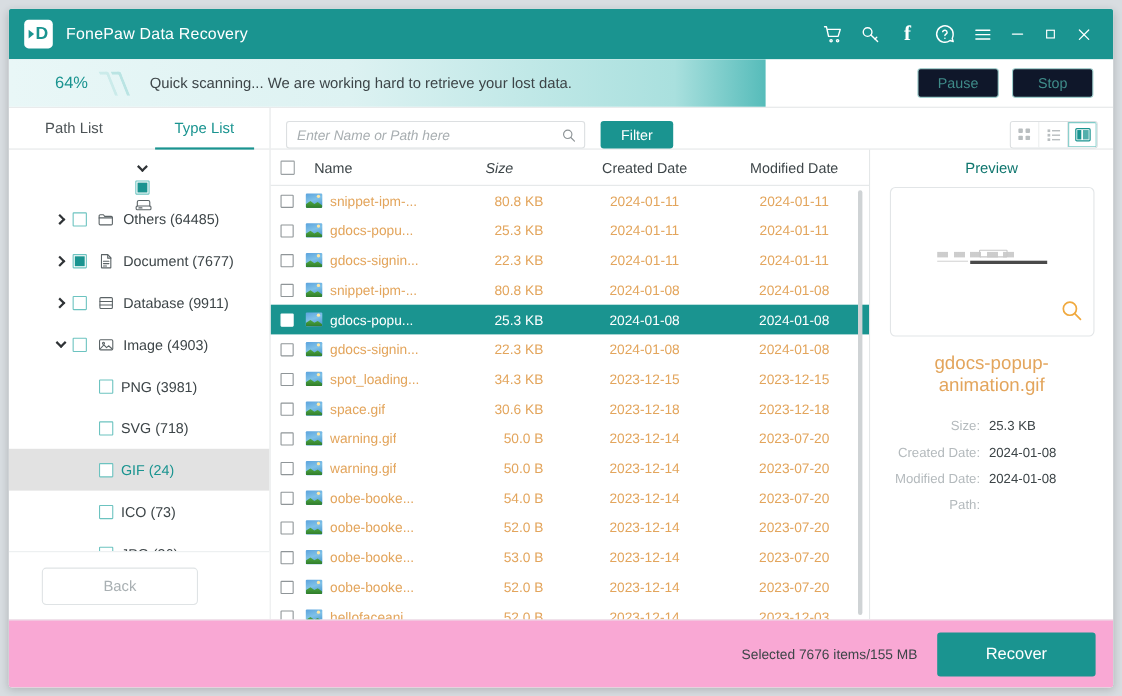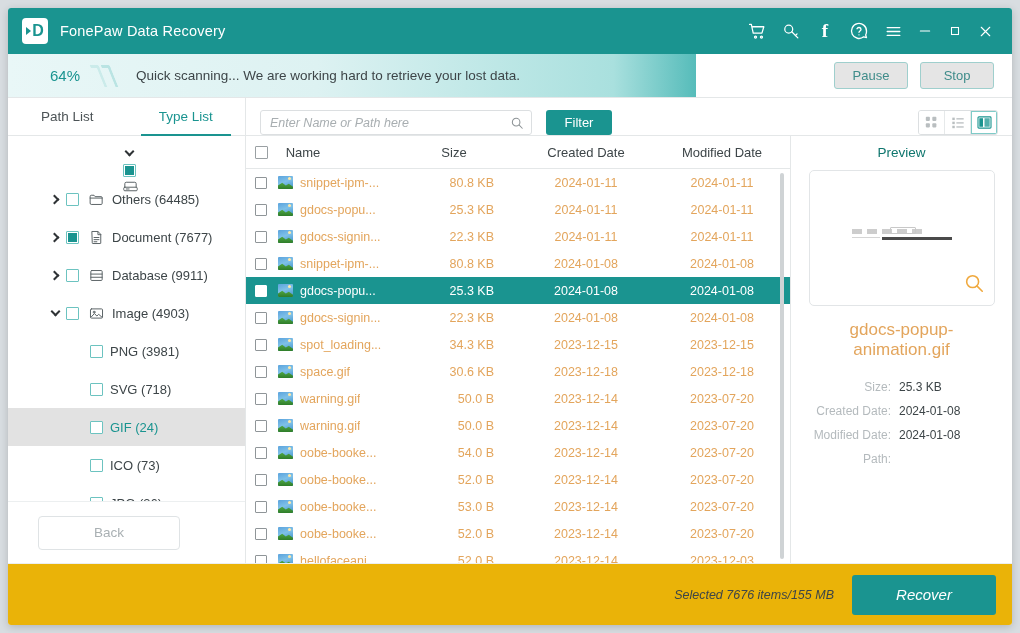--- a/index.html
+++ b/index.html
@@ -91,21 +91,21 @@
     position: relative; z-index: 2; margin-left: 22px;
     color: #3d4548; font-size: 13.5px;
   }
   .prog-btns {
     position: relative; z-index: 2; margin-left: auto;
     margin-right: 18px; display: flex; gap: 12px;
   }
   .prog-btn {
     min-width: 74px; height: 27px; line-height: 25px;
     text-align: center; border: 1px solid #9fcfcd;
-    border-radius: 3px; background: #e5e5e5;
+    border-radius: 3px; background: #0f172a;
     color: #3f8c8a; font-size: 13px; cursor: pointer;
     padding: 0 10px;
   }
 
   
   .body { flex: 1 1 auto; display: flex; min-height: 0; }
 
   
   .sidebar {
     flex: 0 0 238px; width: 238px;
@@ -211,21 +211,21 @@
     flex: 0 0 33px; display: flex; align-items: center;
     border-bottom: 1px solid #e4e7e8; font-size: 13px; color: #3d4548;
   }
   .fl-head .col, .frow .col { display: flex; align-items: center; }
   .col-chk  { flex: 0 0 30px; justify-content: center; }
   .col-name { flex: 1 1 0; min-width: 0; }
   .col-size { flex: 0 0 128px; justify-content: flex-end; padding-right: 24px; }
   .col-cdate{ flex: 0 0 136px; justify-content: center; }
   .col-mdate{ flex: 0 0 136px; justify-content: center; }
   .fl-head .col-name { justify-content: center; padding-right: 60px; }
-  .fl-head .col-size { justify-content: center; padding-right: 0; }
+  .fl-head .col-size { justify-content: center; padding-right: 0; font-style: italic; }
   .hcb {
     width: 13px; height: 13px; border: 1.4px solid #9aa0a3;
     background: #fff; border-radius: 1px;
   }
 
   .fl-body { flex: 1 1 auto; overflow: hidden; position: relative; }
   .frow {
     height: 27px; display: flex; align-items: center;
     font-size: 12.5px; color: #e3a55c; cursor: pointer;
   }
@@ -300,21 +300,21 @@
   .pv-meta { margin-top: 20px; width: 100%; padding: 0 12px; }
   .pv-row { display: flex; font-size: 12px; margin-bottom: 10px; }
   .pv-lbl { flex: 0 0 96px; text-align: right; color: #b4babd; padding-right: 8px; }
   .pv-val { color: #3d4548; }
 
   
   .footer {
     flex: 0 0 62px; height: 62px;
     border-top: 1px solid #eceff0;
     display: flex; align-items: center; justify-content: flex-end;
-    padding-right: 16px; background: #eab308; font-style: italic;
+    padding-right: 16px; background: #f9a8d4;
   }
   .sel-info { font-size: 12.5px; color: #3d4548; margin-right: 18px; }
   .recover-btn {
     width: 144px; height: 40px; background: #1a9490;
     color: #fff; font-size: 15px; border-radius: 3px;
     display: flex; align-items: center; justify-content: center;
     cursor: pointer;
   }
 </style>
 </head>

